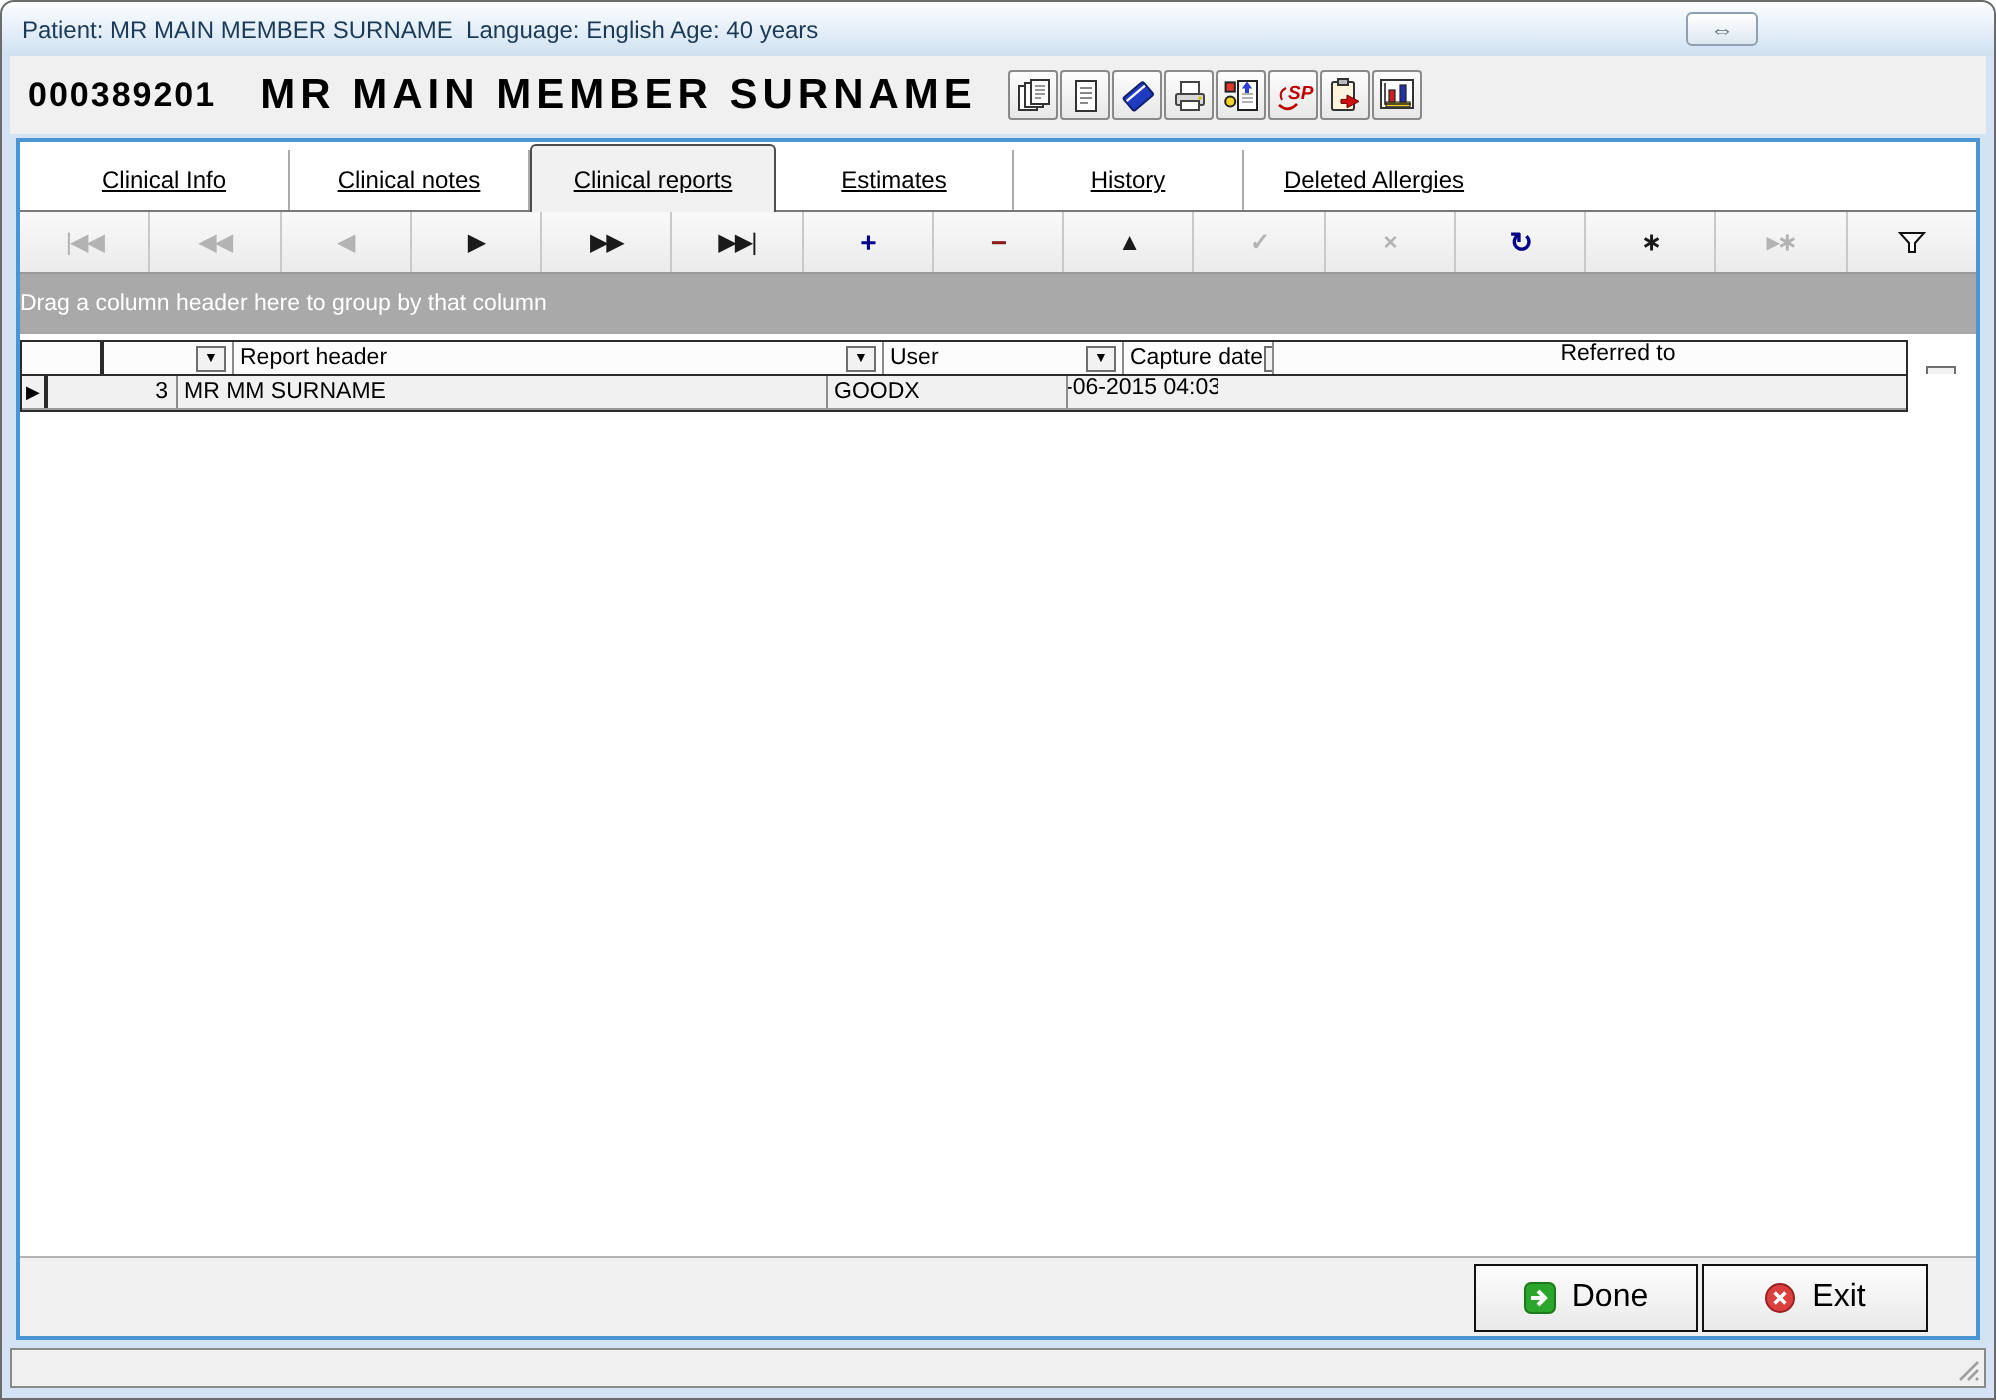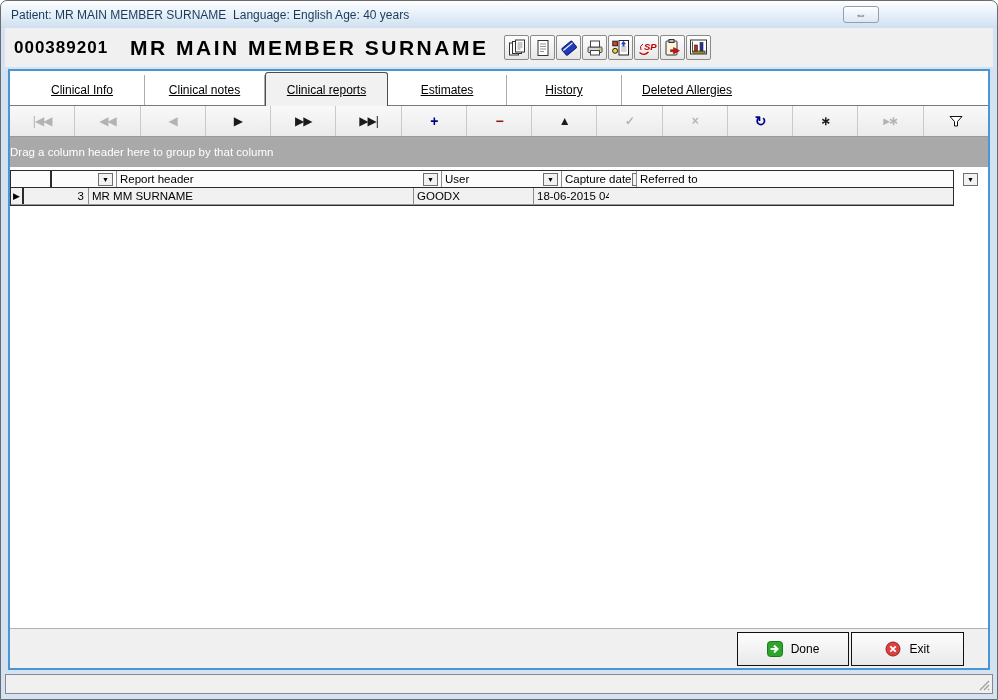--- a/index.html
+++ b/index.html
@@ -128,21 +128,21 @@
   .grid-row { display:flex; height:17px; }
   .grid-header { background:#fcfcfc; border-bottom:1px solid #2b2b2b;padding-left:28px; }
   .grid-data { background:#f1f1f1; border-bottom:1px solid #9a9a9a; }
   .gcell {
     display:flex; align-items:center;
     padding:0 3px;
     border-right:1px solid #8c8c8c;
     overflow:hidden; white-space:nowrap;
     color:#000;
   }
-  .gcell:last-child { border-right:none; }
+  .gcell:last-child { border-right:none;flex-direction:column; }
   .ind { width:13px; flex:0 0 13px; border-right:2px solid #2b2b2b; padding:0; justify-content:center; }
   .c1 { width:65px;  flex:0 0 65px; }
   .c2 { width:325px; flex:0 0 325px; }
   .c3 { width:120px; flex:0 0 120px; }
   .c4 { width:75px;  flex:0 0 75px; }
   .c5 { width:344px; flex:0 0 344px; }
   .num { justify-content:flex-end; padding-right:4px; }
   .drop-btn {
     margin-left:auto;
     width:15px; height:13px; flex:0 0 15px;
@@ -161,21 +161,21 @@
     flex:0 0 40px;
     background:#f0f0f0;
     border-top:1px solid #b2b2b2;
     display:flex; align-items:center; justify-content:flex-end;
     padding-right:24px; gap:2px;
   }
   .footer-btn {
     height:34px;
     border:1px solid #111;
     background:linear-gradient(#fdfdfd,#e9e9e9);
-    font-size:12px; color:#000;
+    font-size:16px; color:#000;
     font-family:"Liberation Sans","DejaVu Sans",sans-serif;
     display:flex; align-items:center; justify-content:center;
     gap:8px; cursor:default;
   }
   .done-btn { width:112px; } .exit-btn { width:113px; }
 
   
   .statusbar {
     flex:0 0 20px;
     margin:4px 4px 5px 4px;

